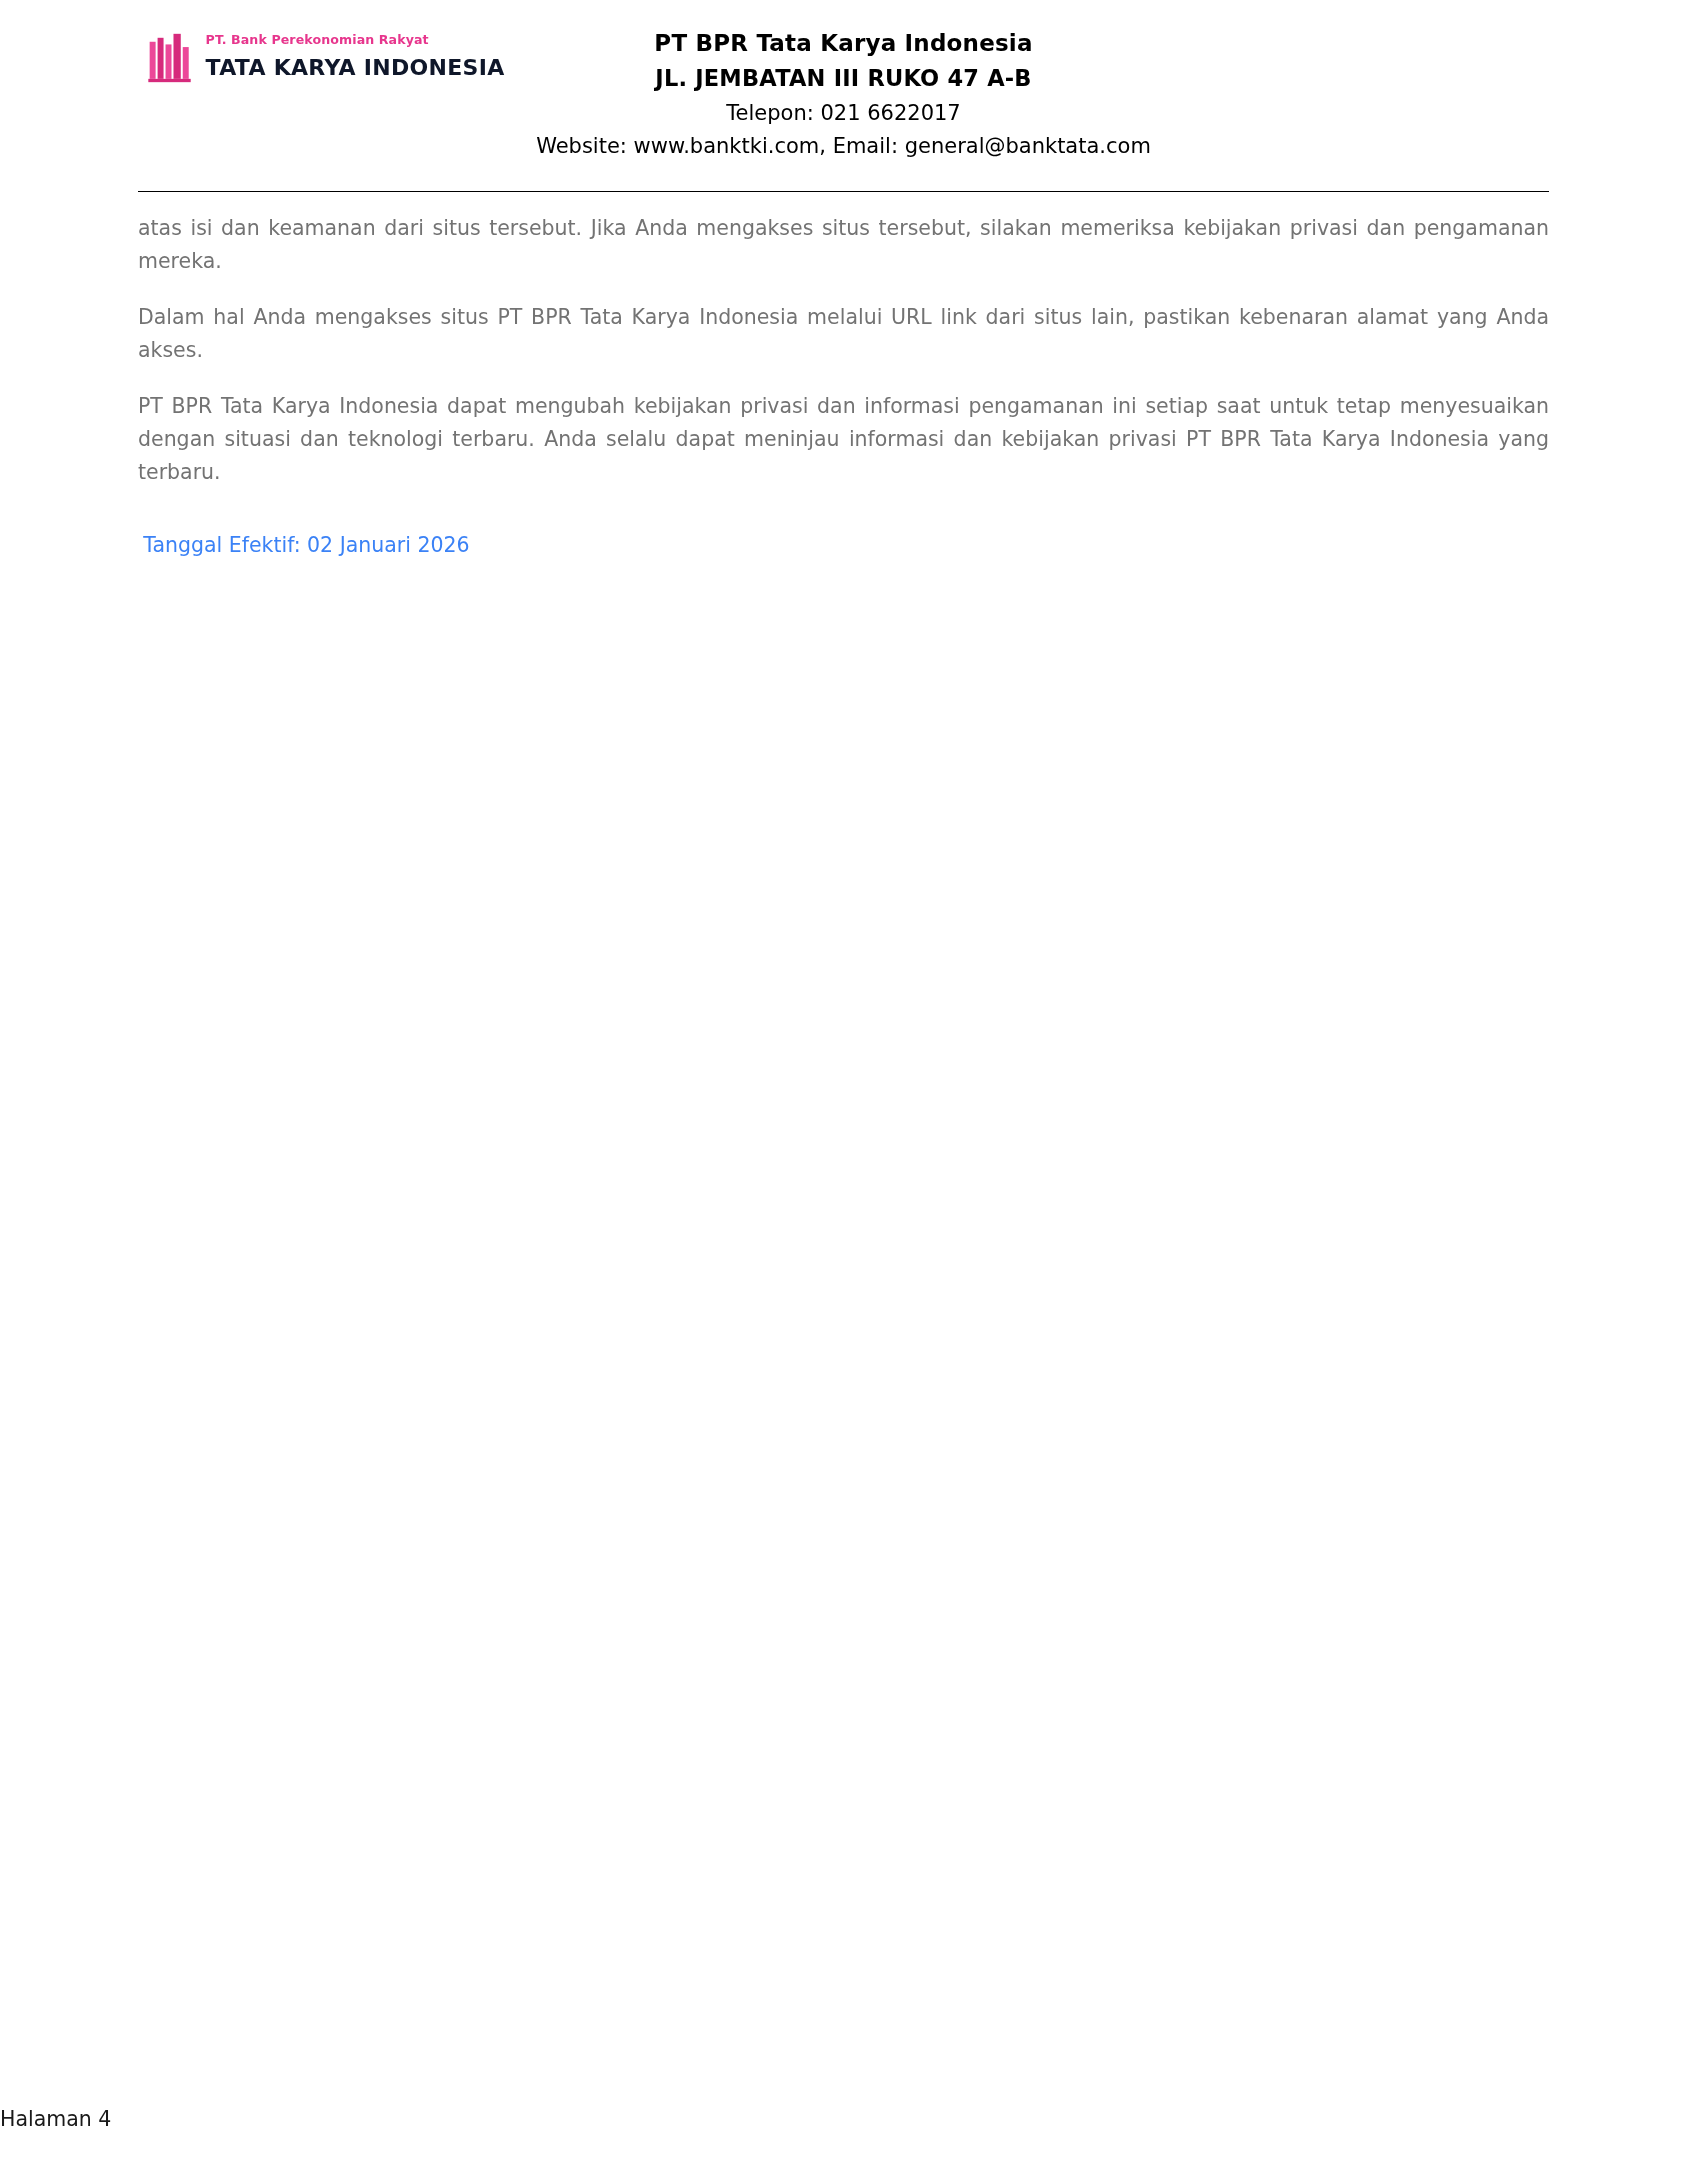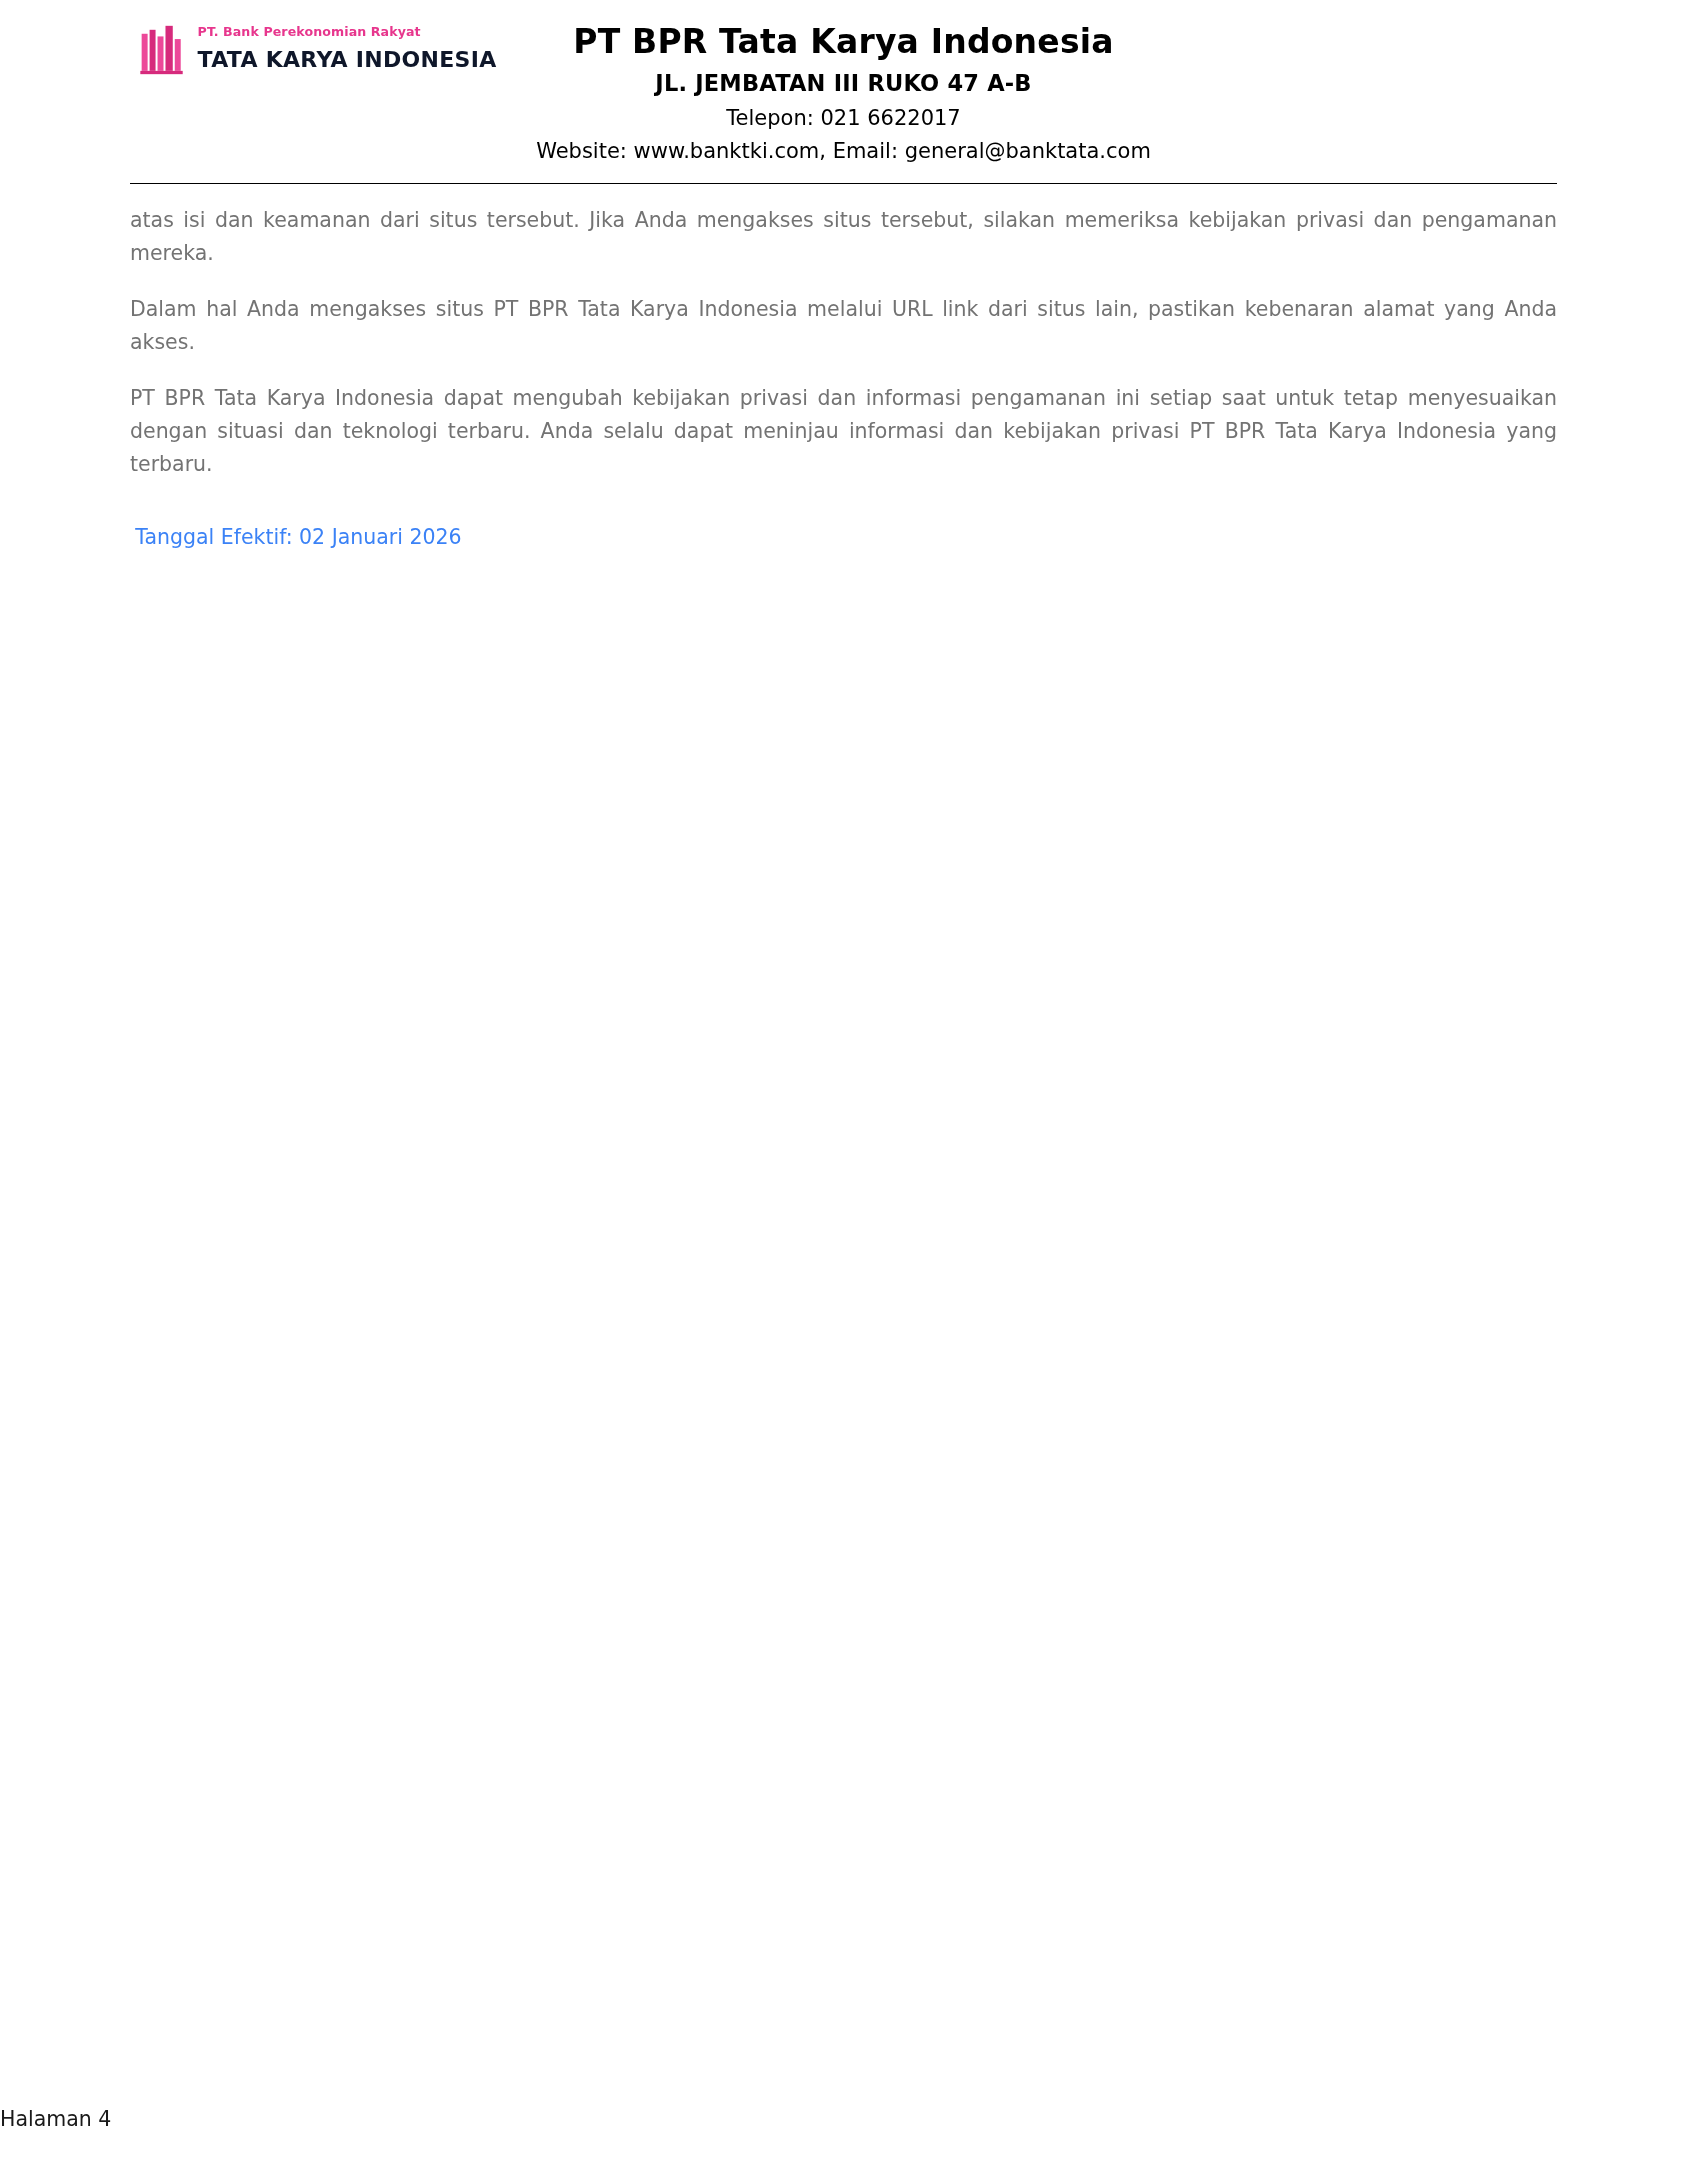--- a/index.html
+++ b/index.html
@@ -10,21 +10,21 @@
   body {
     font-family: "DejaVu Sans", sans-serif;
     color: #000000;
   }
   .page {
     position: relative;
     width: 1687px;
     height: 2183px;
     background: #ffffff;
     box-sizing: border-box;
-    padding: 0;
+    padding: 8px;
     overflow: hidden;
   }
 
   
   .letterhead {
     position: relative;
     padding: 14.6px 130px 0 130px;
   }
   .header-inner {
     position: relative;
@@ -67,21 +67,21 @@
     white-space: nowrap;
     margin-top: 10px;
   }
 
   .head-center {
     text-align: center;
     padding-top: 6.6px;
   }
   .company-name {
     font-family: "DejaVu Sans", sans-serif;
-    font-size: 33px;
+    font-size: 23px;
     font-weight: bold;
     letter-spacing: 0.2px;
     line-height: 1.3;
   }
   .company-address {
     font-family: "DejaVu Sans", sans-serif;
     font-size: 22.5px;
     font-weight: bold;
     letter-spacing: 0.2px;
     line-height: 1.35;

